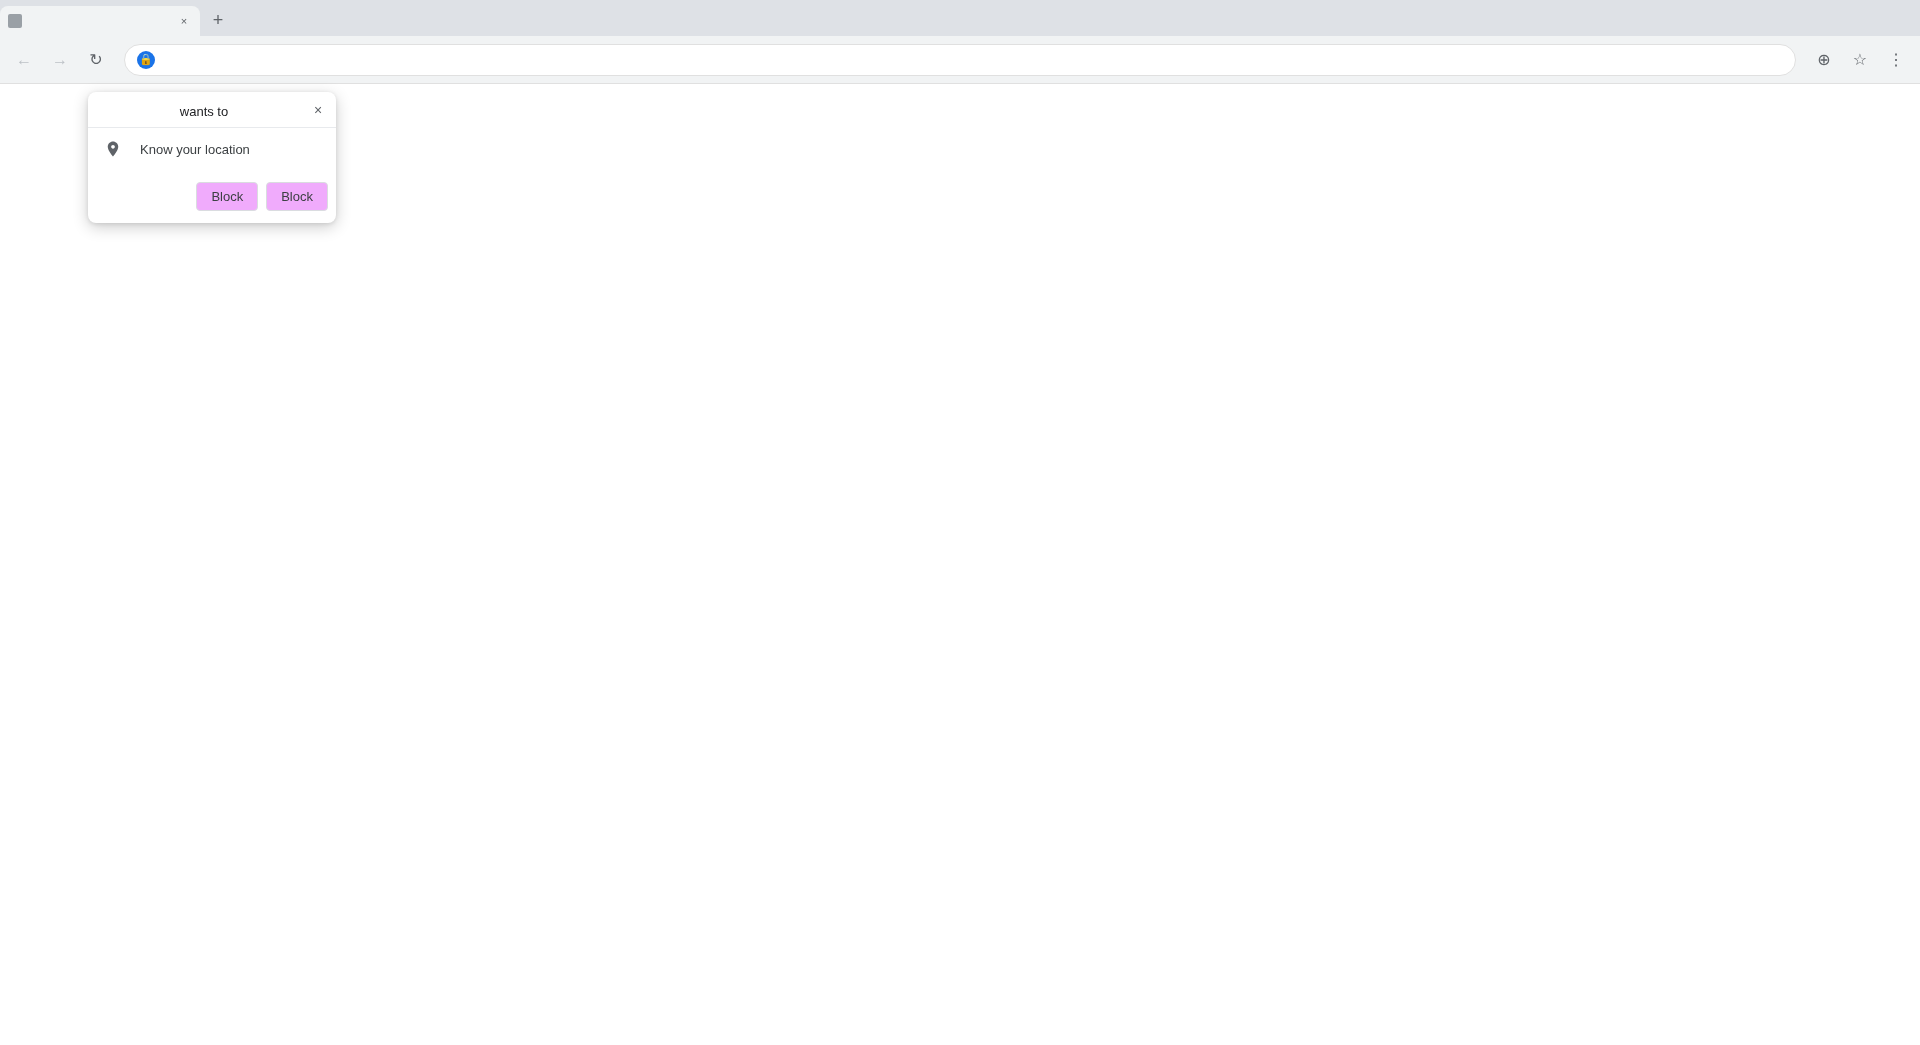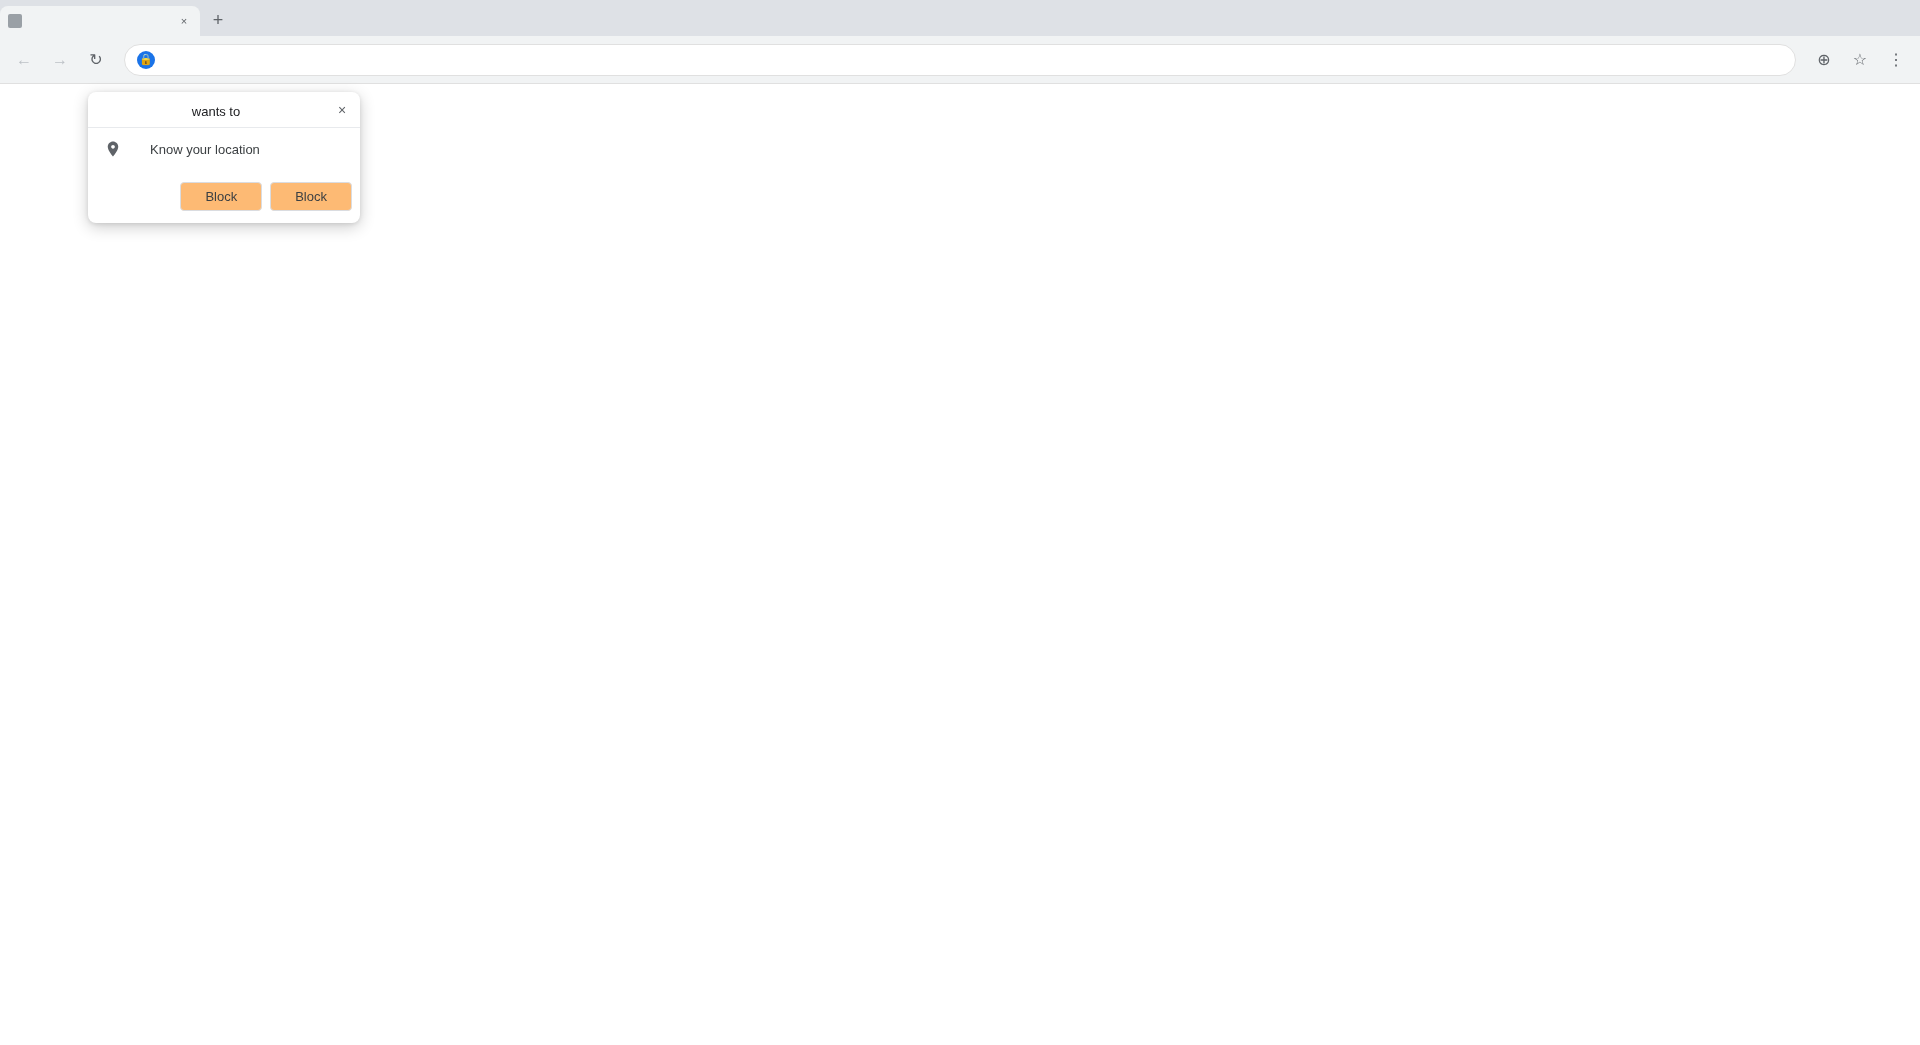--- a/index.html
+++ b/index.html
@@ -167,21 +167,21 @@
       flex: 1;
       background: #ffffff;
       position: relative;
     }
 
     
     .permission-popup {
       position: absolute;
       top: 8px;
       left: 88px;
-      width: 272px;
+      width: 248px;
       background: #ffffff;
       border-radius: 8px;
       box-shadow: 0 4px 16px rgba(0,0,0,0.2), 0 1px 4px rgba(0,0,0,0.1);
       z-index: 1000;
       overflow: hidden;
     }
 
     .popup-header {
       display: flex;
       align-items: center;
@@ -214,21 +214,21 @@
       border-radius: 50%;
     }
 
     .popup-body {
       padding: 12px 16px;
     }
 
     .permission-item {
       display: flex;
       align-items: center;
-      gap: 28px;
+      gap: 18px;
       margin-bottom: 12px;
     }
 
     .location-icon {
       width: 18px;
       height: 18px;
       color: #5f6368;
       flex-shrink: 0;
     }
 
@@ -238,26 +238,26 @@
     }
 
     .popup-actions {
       display: flex;
       justify-content: flex-end;
       gap: 8px;
       padding: 0 8px 12px 8px;
     }
 
     .btn-block, .btn-allow {
-      padding: 6px 24px;
+      padding: 6px 14px;
       border-radius: 4px;
       font-size: 13px;
       cursor: pointer;
       border: 1px solid #dadce0;
-      background: #fdba74;
+      background: #f0abfc;
       color: #3c4043;
       font-family: inherit;
     }
   </style>
 </head>
 <body>
 
 <div class="browser-frame">
 
   <div class="tab-bar">

